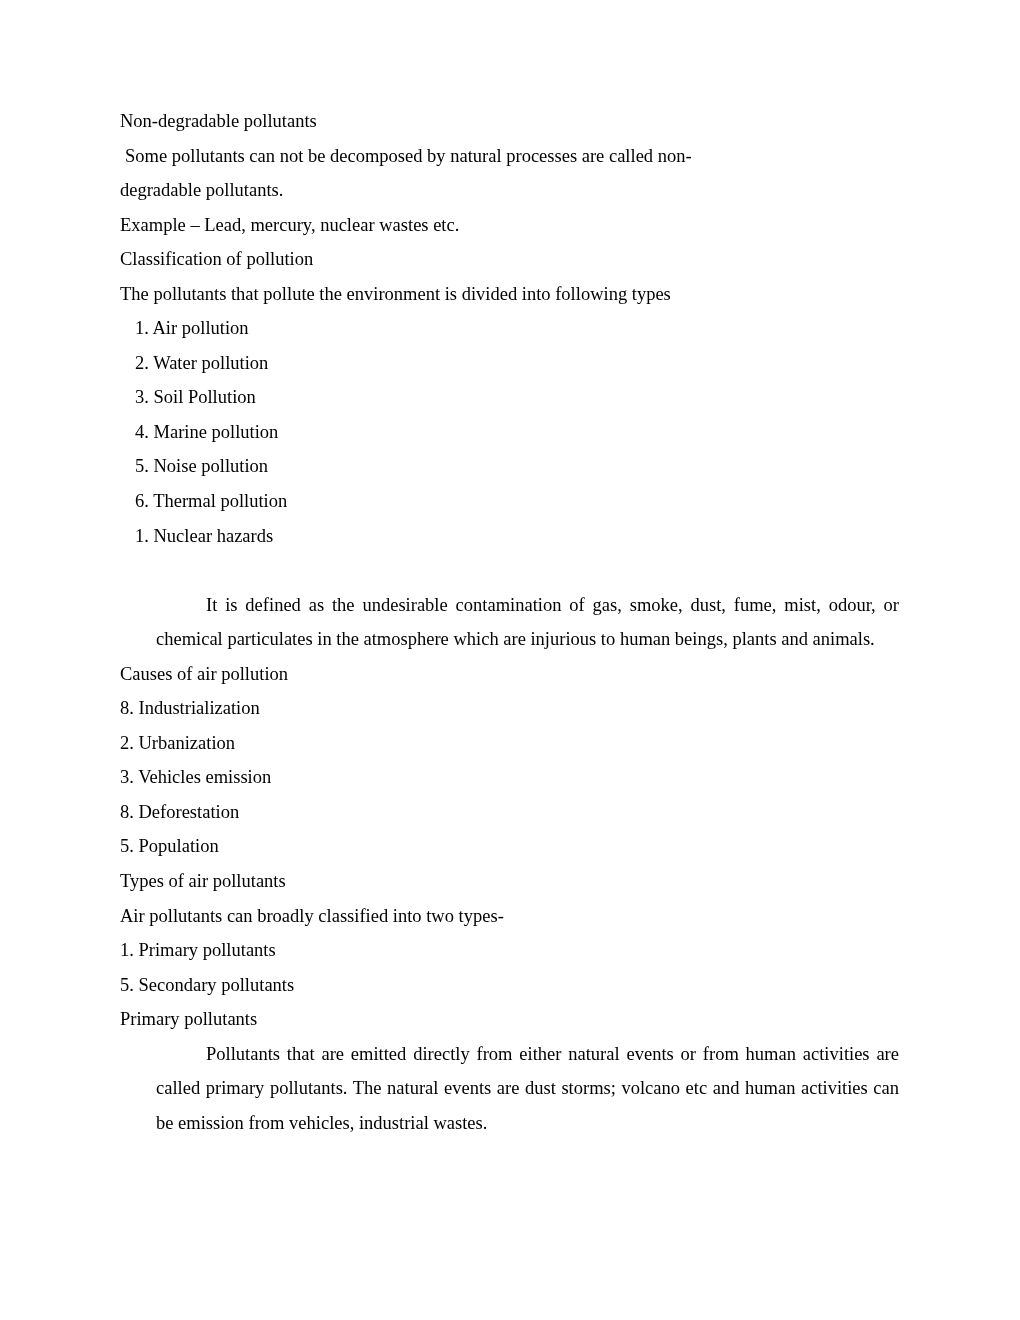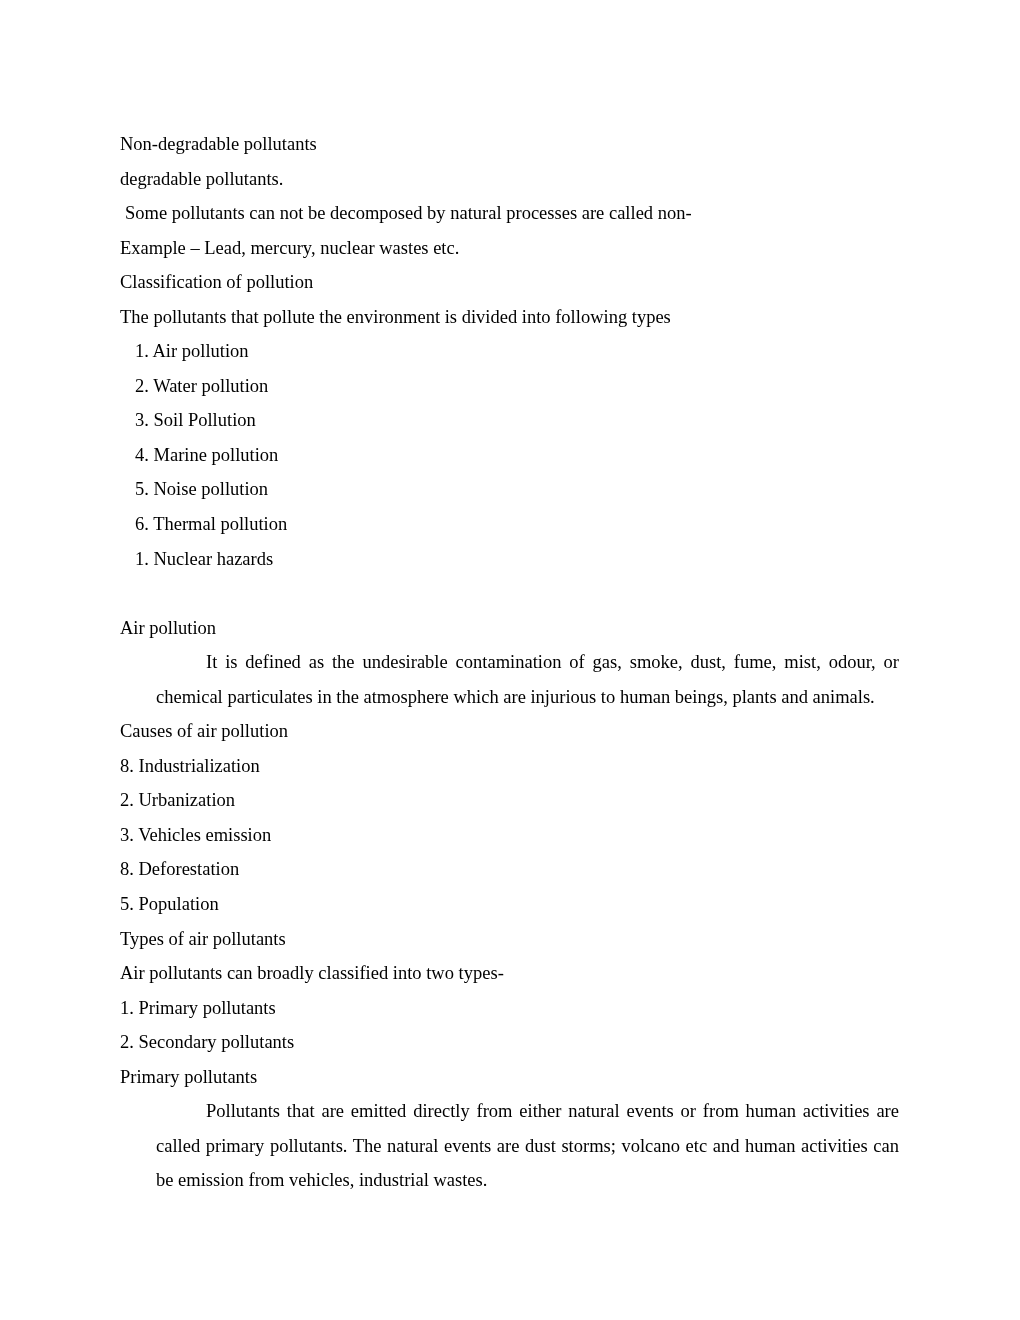--- a/index.html
+++ b/index.html
@@ -12,21 +12,21 @@
       height: 1320px;
       position: relative;
       overflow: hidden;
       font-family: "Liberation Serif", "DejaVu Serif", serif;
       color: #000000;
       font-size: 18.5px;
     }
     .page {
       position: absolute;
       left: 120px;
-      top: 132px;
+      top: 109px;
       width: 779px;
     }
     .line {
       height: 34.55px;
       line-height: 24px;
       white-space: nowrap;
     }
     .para {
       line-height: 34.55px;
       text-align: justify;
@@ -41,54 +41,53 @@
     .lead-space { padding-left: 5px; }
     .list-indent { padding-left: 15px; }
     .blank { height: 34.55px; }
   </style>
 </head>
 <body>
 
 <div class="page">
 
   <div class="line">Non-degradable pollutants</div>
+  <div class="line lead-space">Some pollutants can not be decomposed by natural processes are called non-</div>
   <div class="line">degradable pollutants.</div>
-  <div class="line lead-space">Some pollutants can not be decomposed by natural processes are called non-</div>
   <div class="line">Example – Lead, mercury, nuclear wastes etc.</div>
 
   <div class="line">Classification of pollution</div>
   <div class="line">The pollutants that pollute the environment is divided into following types</div>
 
   <div>
     <div class="line list-indent">1. Air pollution</div>
     <div class="line list-indent">2. Water pollution</div>
     <div class="line list-indent">3. Soil Pollution</div>
     <div class="line list-indent">4. Marine pollution</div>
     <div class="line list-indent">5. Noise pollution</div>
     <div class="line list-indent">6. Thermal pollution</div>
     <div class="line list-indent">1. Nuclear hazards</div>
   </div>
 
   <div class="blank"></div>
 
-  <div class="line">Air pollution</div>
   <div class="para"><span class="indent"></span><span>It is defined as the undesirable contamination of gas, smoke, dust, fume, mist, odour, or chemical particulates in the atmosphere which are injurious to human beings, plants and animals.</span></div>
 
   <div class="line">Causes of air pollution</div>
   <div>
     <div class="line">8. Industrialization</div>
     <div class="line">2. Urbanization</div>
     <div class="line">3. Vehicles emission</div>
     <div class="line">8. Deforestation</div>
     <div class="line">5. Population</div>
   </div>
 
   <div class="line">Types of air pollutants</div>
   <div class="line">Air pollutants can broadly classified into two types-</div>
   <div>
     <div class="line">1. Primary pollutants</div>
-    <div class="line">2. Secondary pollutants</div>
+    <div class="line">5. Secondary pollutants</div>
   </div>
 
   <div class="line">Primary pollutants</div>
   <div class="para"><span class="indent"></span><span>Pollutants that are emitted directly from either natural events or from human activities are called primary pollutants. The natural events are dust storms; volcano etc and human activities can be emission from vehicles, industrial wastes.</span></div>
 
 </div>
 
 </body></html>

